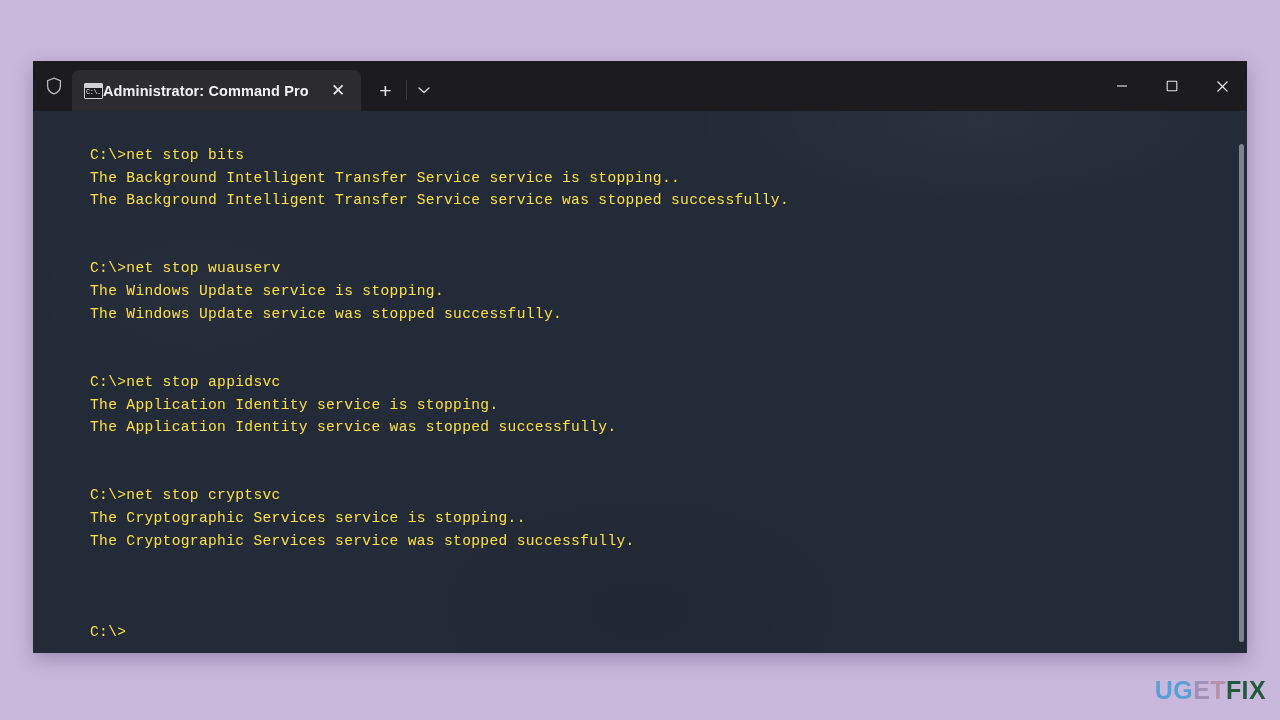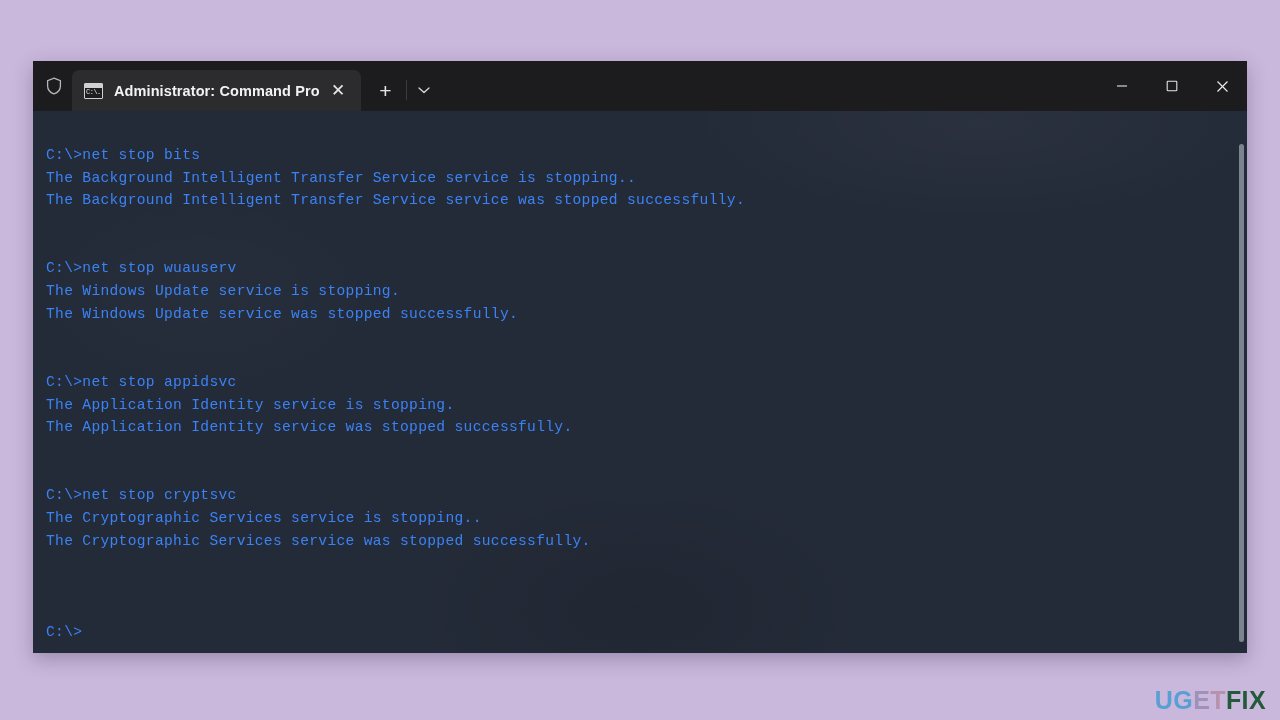--- a/index.html
+++ b/index.html
@@ -96,21 +96,21 @@
     font-family: "Liberation Mono", monospace;
     font-size: 7px;
     line-height: 7px;
     color: #e8e8ec;
     padding: 0 0 2px 1px;
     letter-spacing: -0.5px;
     white-space: nowrap;
   }
 
   .tab-title {
-    margin-left: 11px;
+    margin-left: 0;
     color: #f2f2f4;
     font-size: 14.5px;
     font-weight: bold;
     white-space: nowrap;
     overflow: hidden;
     letter-spacing: 0.1px;
   }
 
   .tab-close {
     position: absolute;
@@ -199,24 +199,25 @@
       radial-gradient(ellipse 320px 180px at 50% 92%, rgba(0,0,0,0.10), rgba(0,0,0,0) 72%);
     pointer-events: none;
   }
 
   .console-text {
     position: relative;
     padding: 33px 1px 0 13px;
     font-family: "Liberation Mono", "DejaVu Sans Mono", monospace;
     font-size: 14.6px;
     line-height: 22.7px;
-    color: #3b82f6;
+    color: #fde047;
     white-space: pre;
     letter-spacing: 0.32px;
     z-index: 2;
+    margin-left: 44px;
   }
   .console-text .line { min-height: 22.7px; }
   .console-text .blank { height: 22.7px; }
 
   
   .scrollbar-track {
     position: absolute;
     right: 2px;
     top: 0;
     bottom: 0;
@@ -231,21 +232,21 @@
     height: 498px;
     background: #9aa3ad;
     border-radius: 3px;
     opacity: 0.75;
   }
 
   
   .watermark {
     position: absolute;
     right: 14px;
-    bottom: 7px;
+    bottom: 17px;
     font-size: 25px;
     font-weight: bold;
     letter-spacing: 0.4px;
     line-height: 1;
     display: flex;
     align-items: baseline;
     opacity: 0.92;
     user-select: none;
   }
   .wm-u { color: #4f9fd4; }

